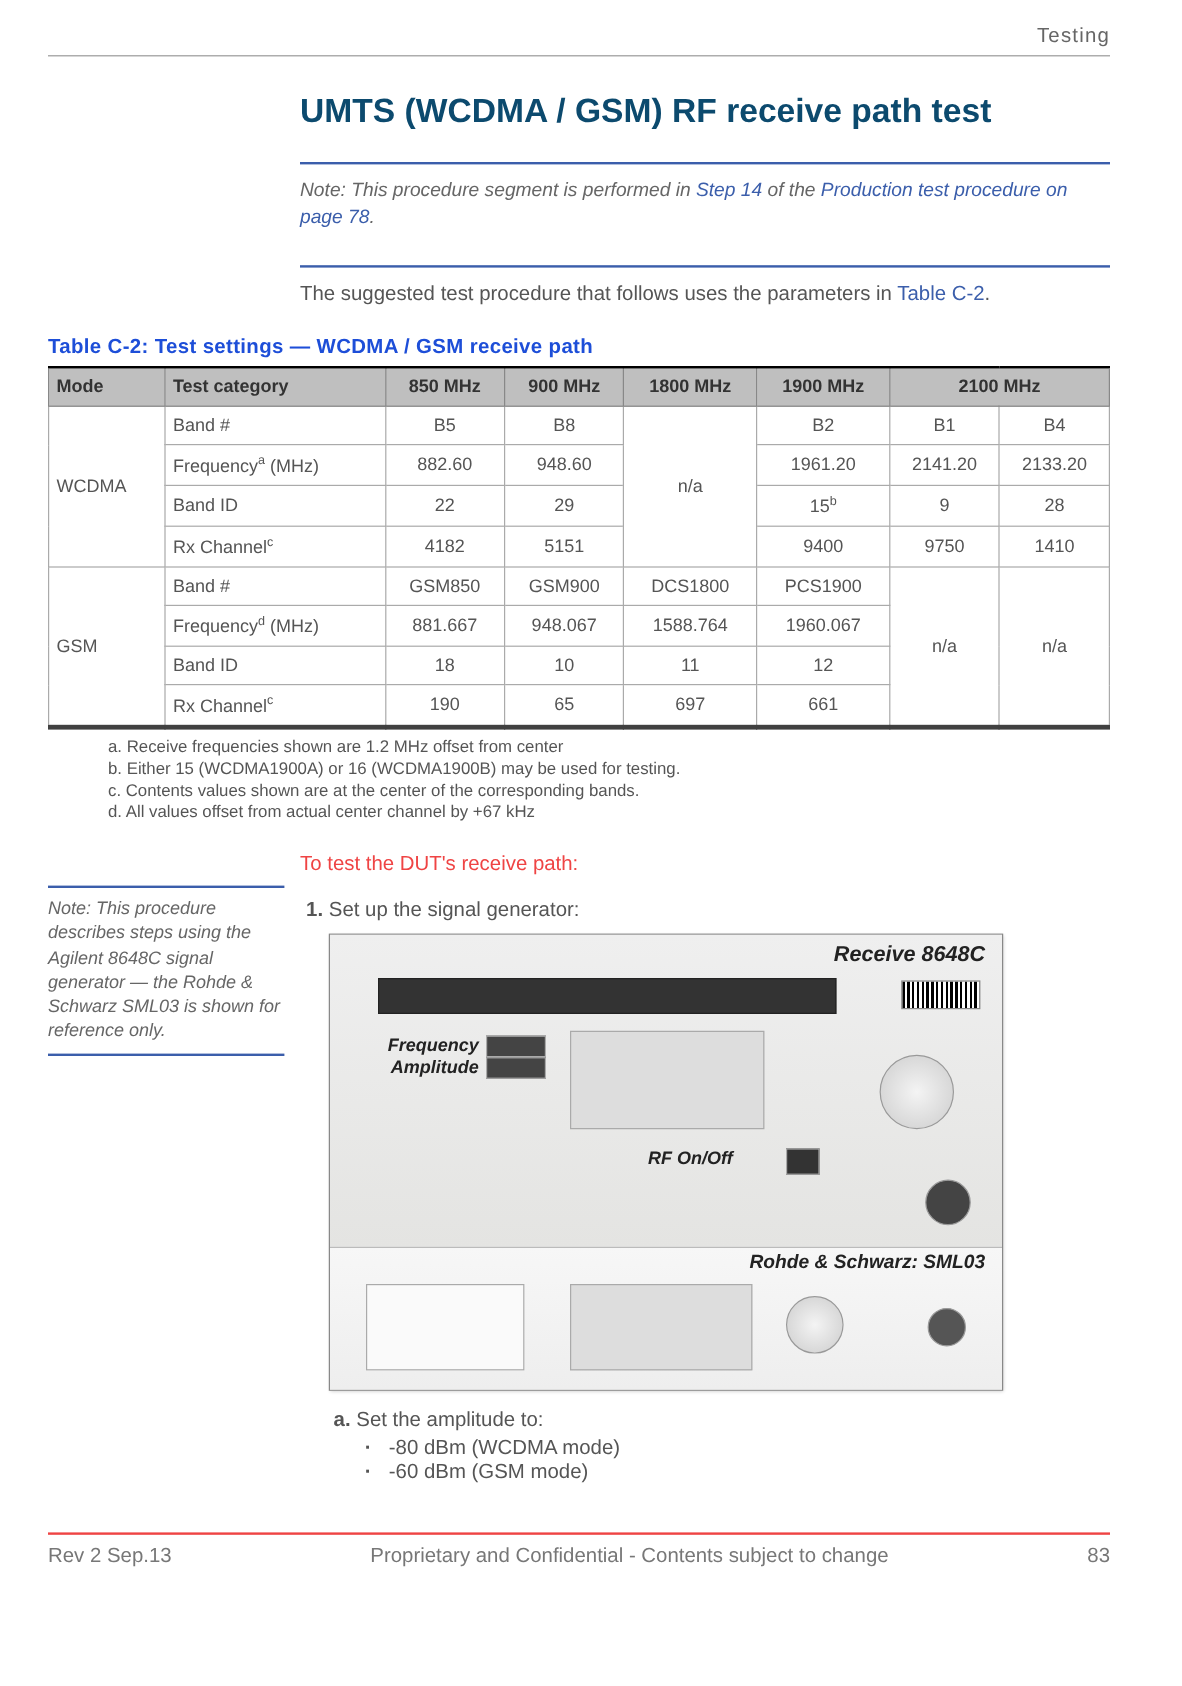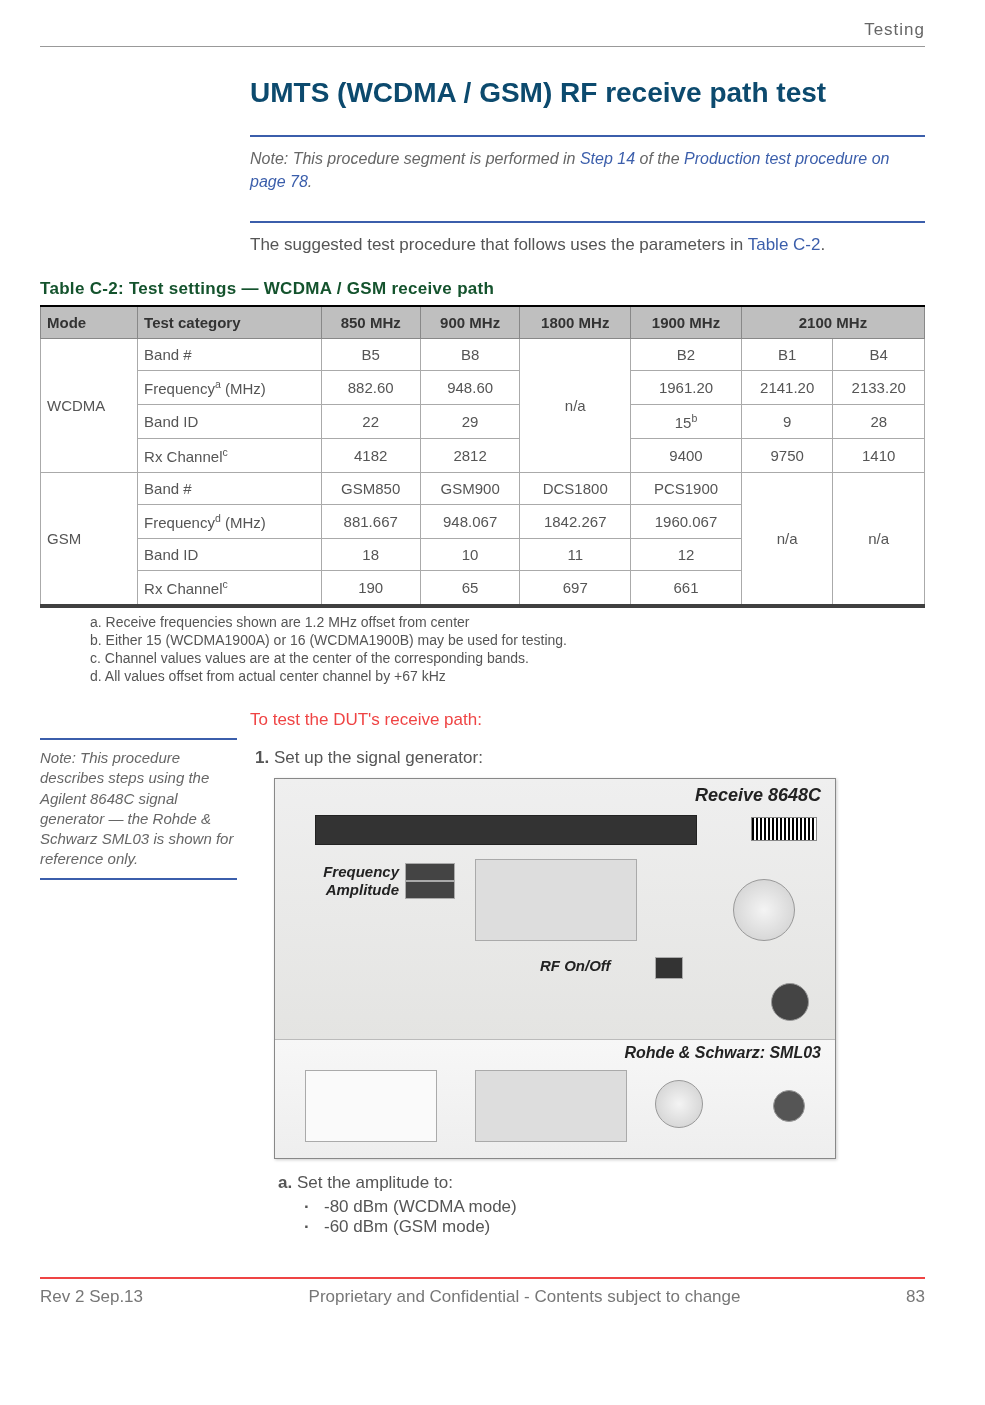--- a/index.html
+++ b/index.html
@@ -54,21 +54,21 @@
   }
   .body-text {
     font-size: 17px;
     color: #555;
     margin: 0 0 22px 0;
     line-height: 1.4;
   }
   .table-caption {
     font-size: 17px;
     font-weight: bold;
-    color: #14532d;
+    color: #1d4ed8;
     margin: 0 0 6px 0;
     letter-spacing: 0.3px;
   }
   table.data {
     border-collapse: collapse;
     width: 100%;
     font-size: 15px;
     border-top: 2px solid #000;
     border-bottom: 4px solid #404040;
   }
@@ -277,41 +277,41 @@
         <td class="cat">Band ID</td>
         <td>22</td>
         <td>29</td>
         <td><span>15</span><sup>b</sup></td>
         <td>9</td>
         <td>28</td>
       </tr>
       <tr>
         <td class="cat"><span>Rx Channel</span><sup>c</sup></td>
         <td>4182</td>
-        <td>2812</td>
+        <td>5151</td>
         <td>9400</td>
         <td>9750</td>
         <td>1410</td>
       </tr>
 
       <tr>
         <td class="mode" rowspan="4">GSM</td>
         <td class="cat">Band #</td>
         <td>GSM850</td>
         <td>GSM900</td>
         <td>DCS1800</td>
         <td>PCS1900</td>
         <td rowspan="4">n/a</td>
         <td rowspan="4">n/a</td>
       </tr>
       <tr>
         <td class="cat"><span>Frequency</span><sup>d</sup><span> (MHz)</span></td>
         <td>881.667</td>
         <td>948.067</td>
-        <td>1842.267</td>
+        <td>1588.764</td>
         <td>1960.067</td>
       </tr>
       <tr>
         <td class="cat">Band ID</td>
         <td>18</td>
         <td>10</td>
         <td>11</td>
         <td>12</td>
       </tr>
       <tr>
@@ -320,21 +320,21 @@
         <td>65</td>
         <td>697</td>
         <td>661</td>
       </tr>
     </tbody>
   </table>
 
   <div class="footnotes">
     <div>a.   Receive frequencies shown are 1.2 MHz offset from center</div>
     <div>b.   Either 15 (WCDMA1900A) or 16 (WCDMA1900B) may be used for testing.</div>
-    <div>c.   Channel values values are at the center of the corresponding bands.</div>
+    <div>c.   Contents values shown are at the center of the corresponding bands.</div>
     <div>d.   All values offset from actual center channel by +67 kHz</div>
   </div>
 
   <div class="content-col side-note-wrap">
     <div class="side-note">Note:  This procedure describes steps using the Agilent 8648C signal generator — the Rohde &amp; Schwarz SML03 is shown for reference only.</div>
 
     <p class="proc-intro">To test the DUT's receive path:</p>
 
     <ol class="proc">
       <li>

